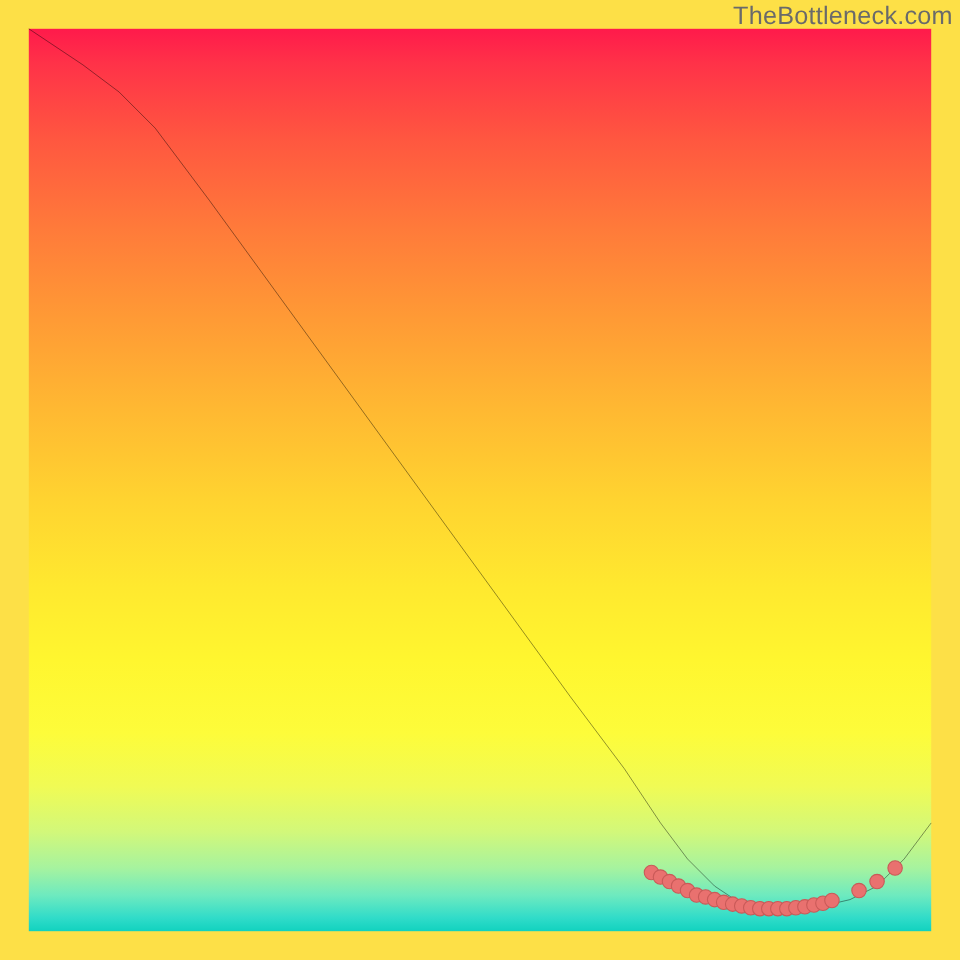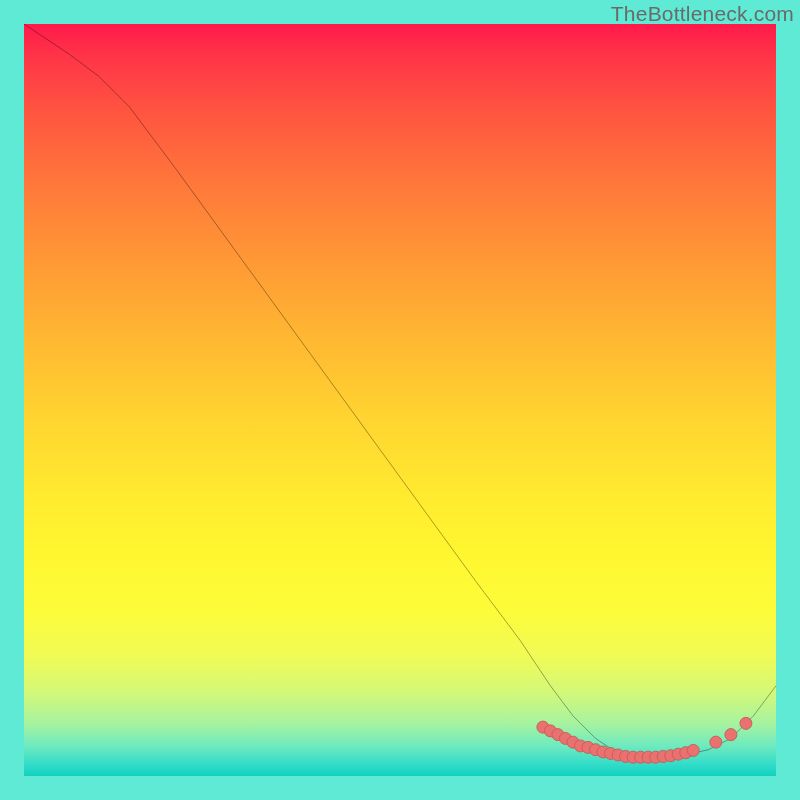--- a/index.html
+++ b/index.html
@@ -8,21 +8,21 @@
     background: #000;
     width: 800px;
     height: 800px;
     overflow: hidden;
     font-family: Arial, Helvetica, sans-serif;
   }
   .frame {
     position: absolute;
     left: 0; top: 0;
     width: 800px; height: 800px;
-    background: #5eead4;
+    background: #fde047;
   }
   .plot {
     position: absolute;
     left: 24px;
     top: 24px;
     width: 752px;
     height: 752px;
   }
   .gradient {
     position: absolute;

